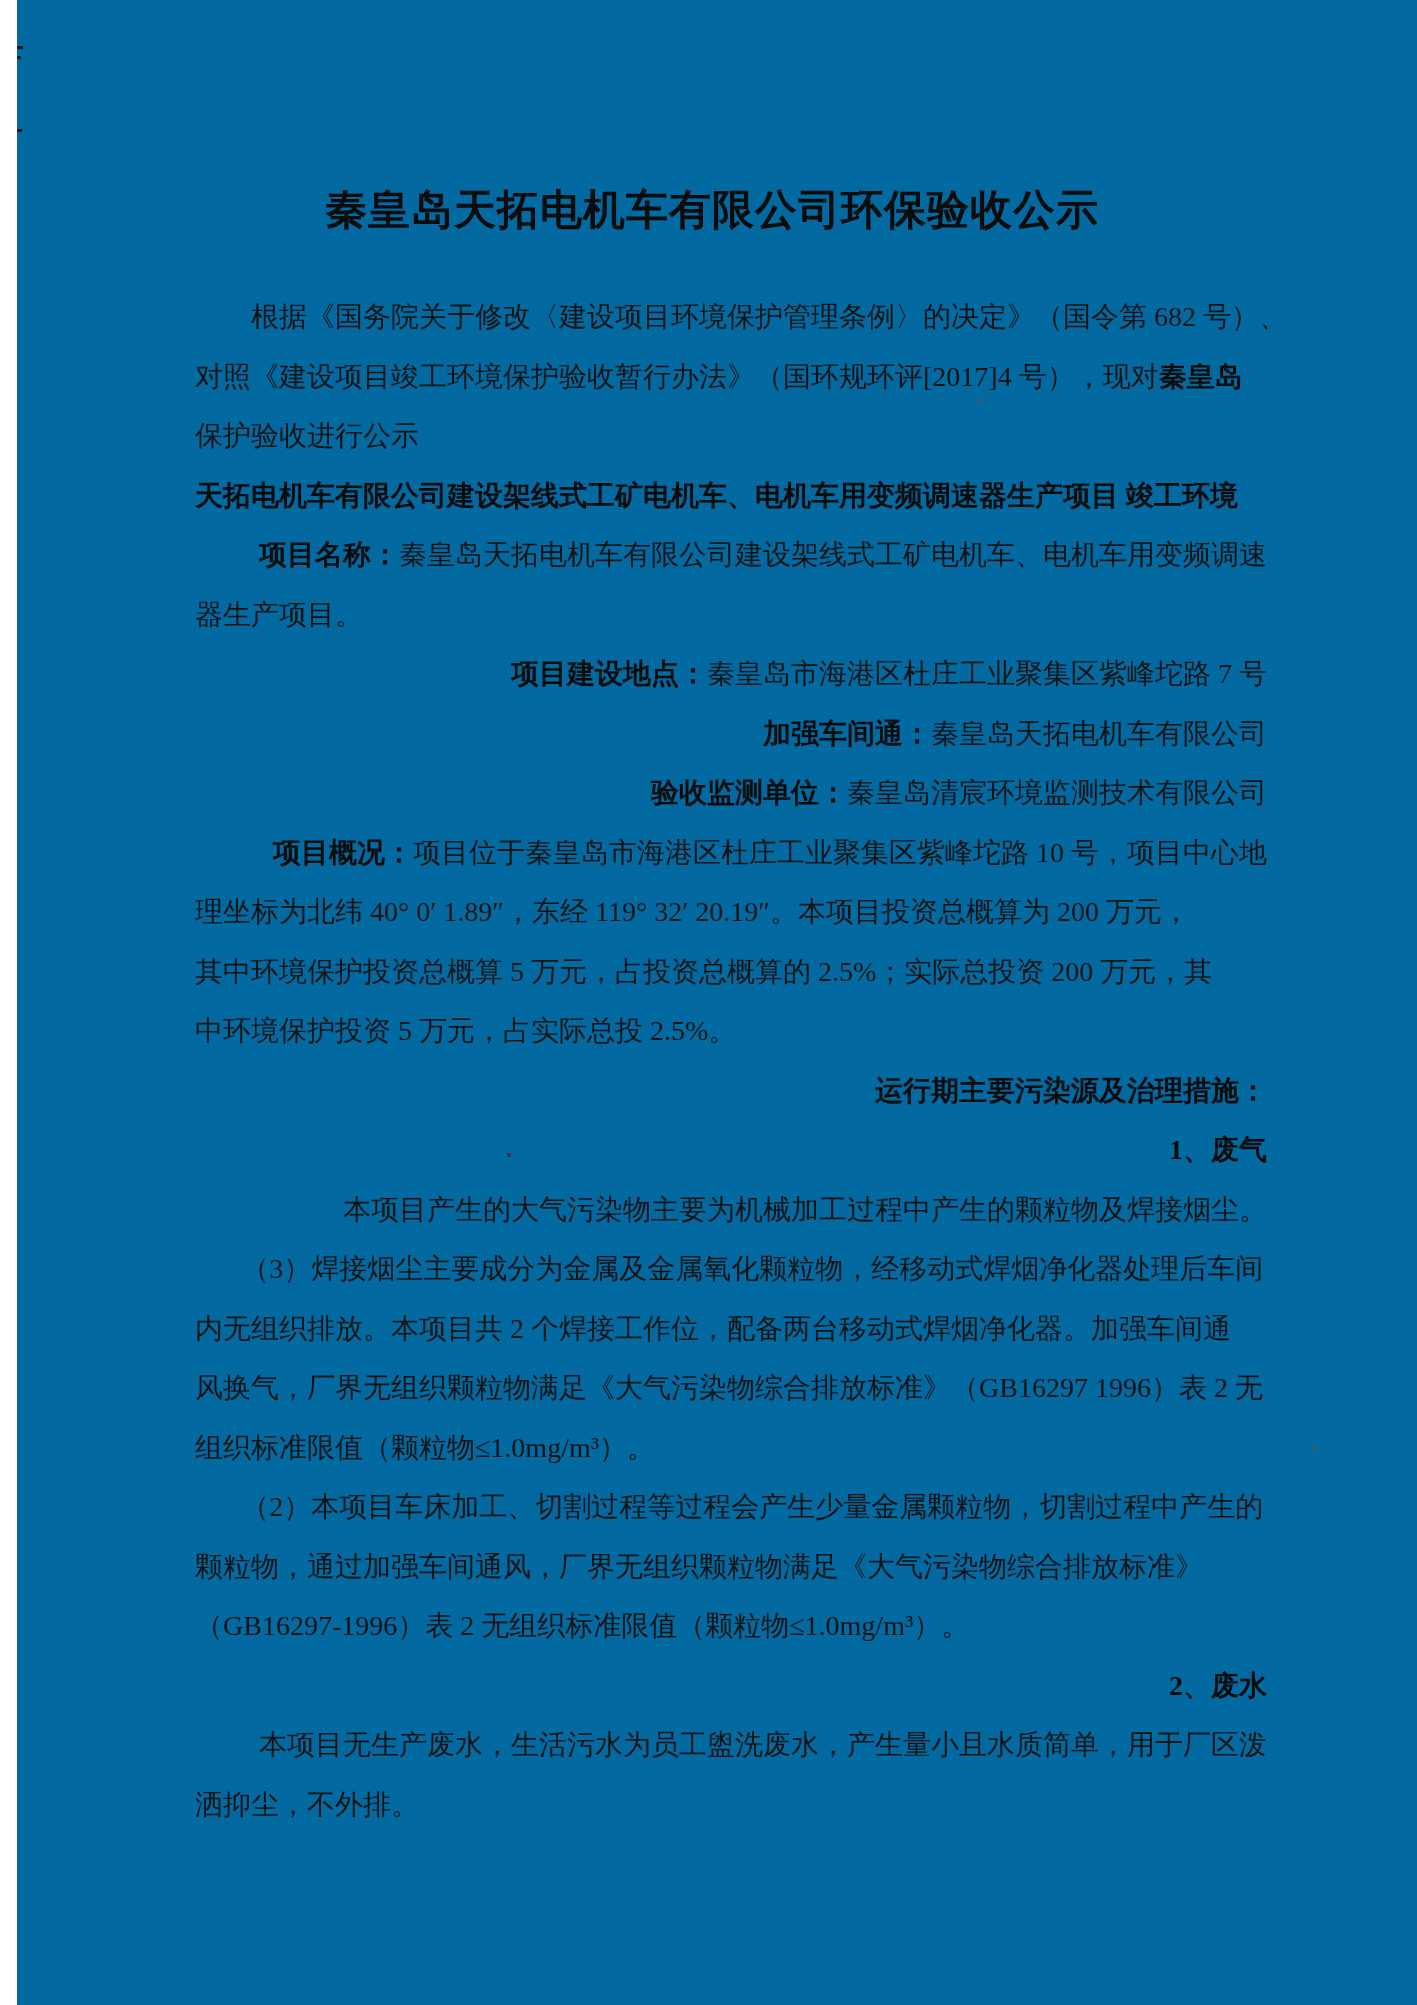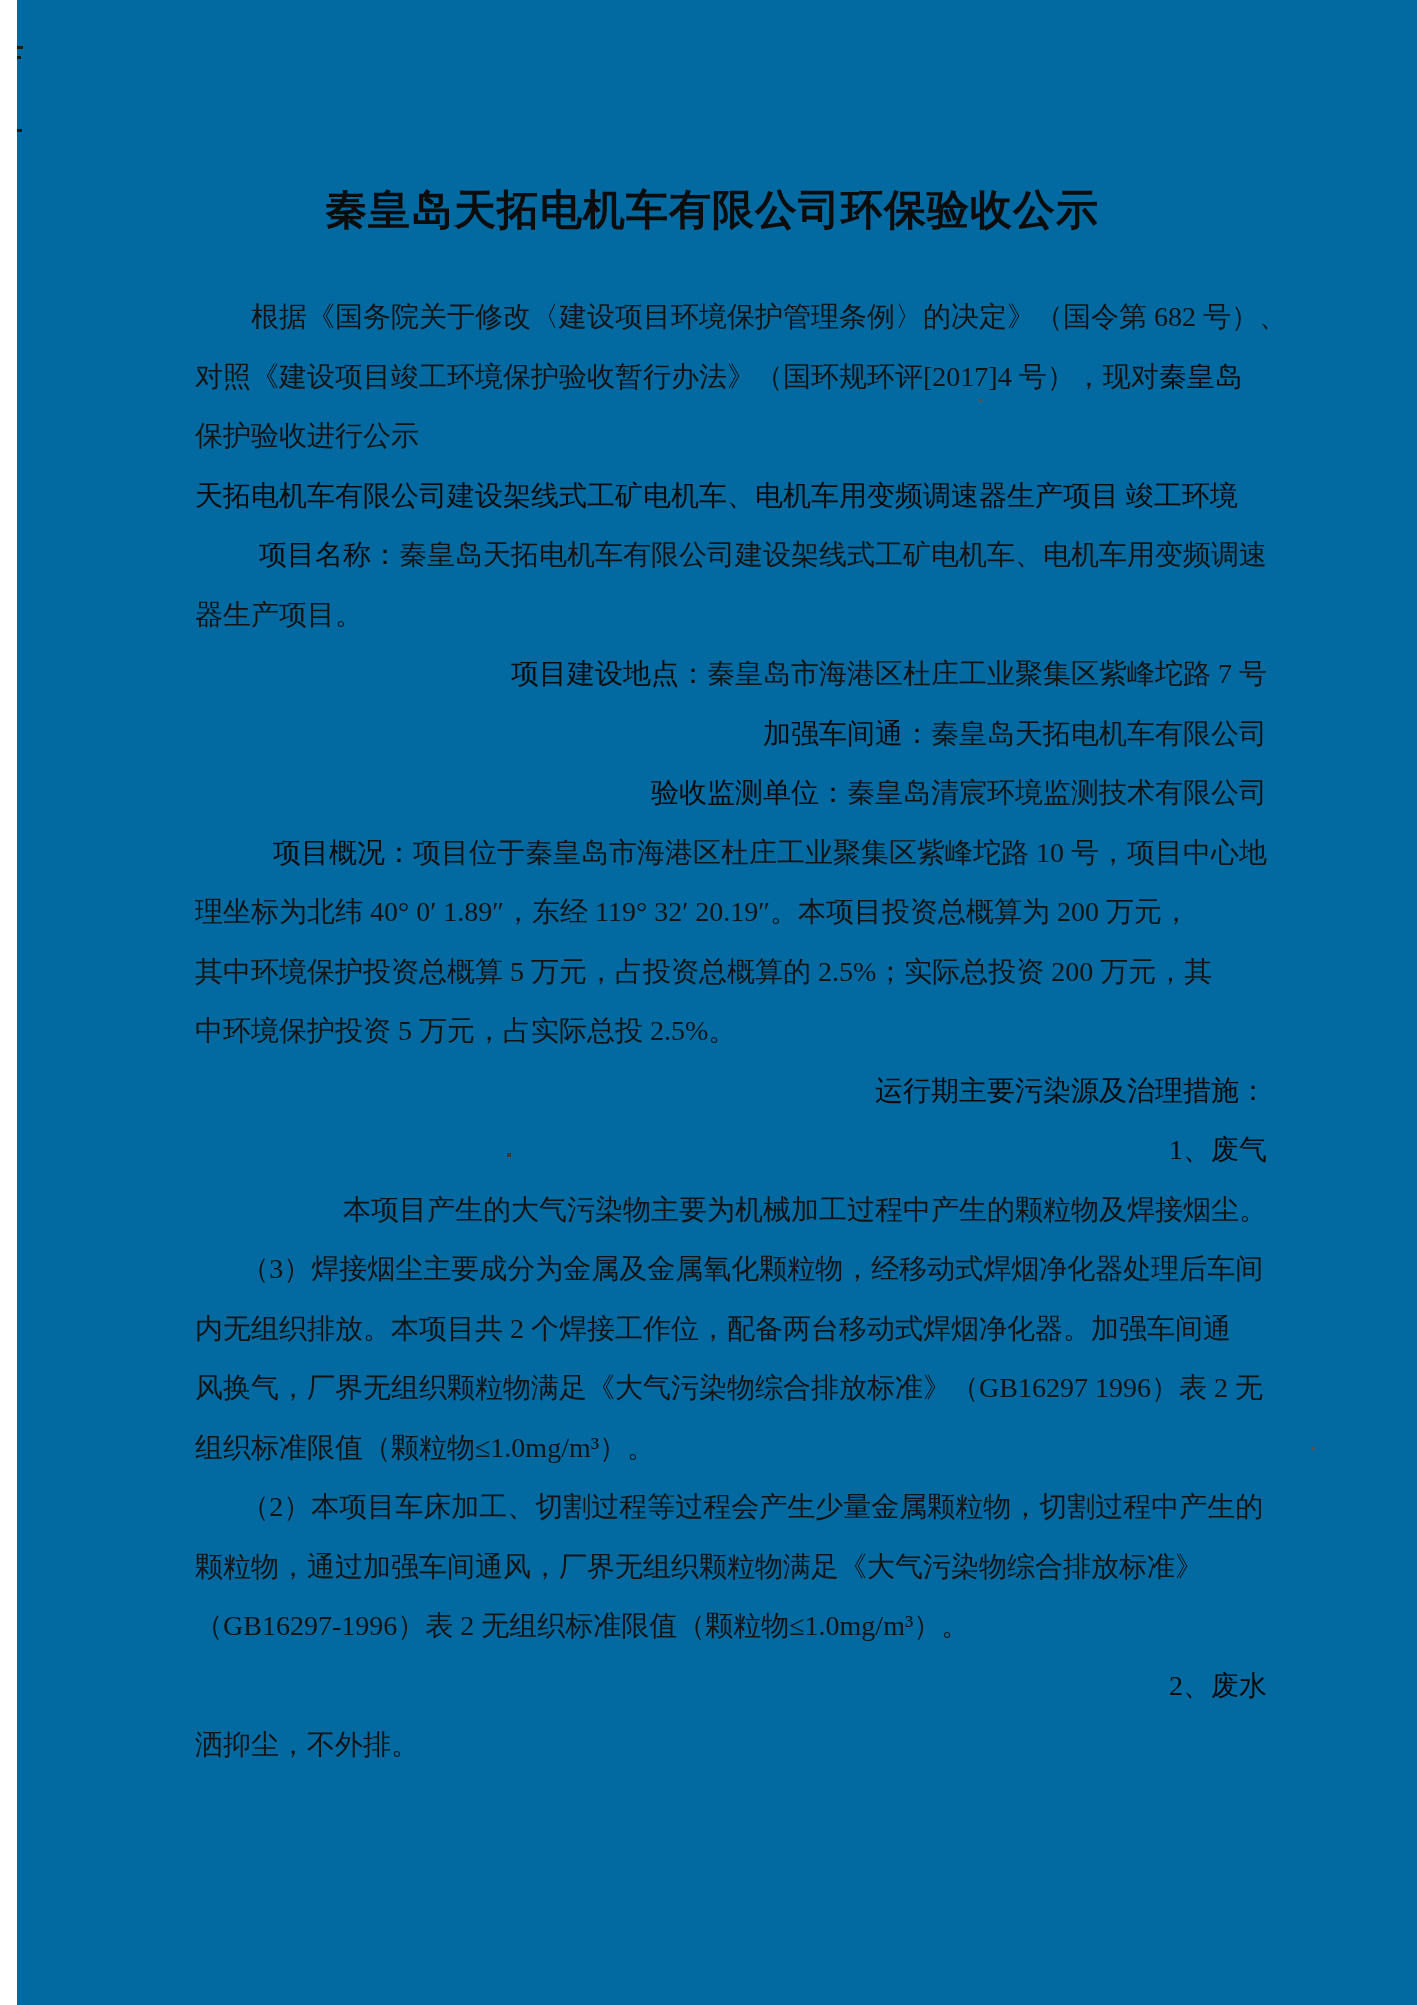--- a/index.html
+++ b/index.html
@@ -42,21 +42,21 @@
     line-height: 59.5px;
     text-align: left;
     color: #141414;
   }
   .ln {
     white-space: nowrap;
     height: 59.5px;
   }
   .ind   { text-indent: 2em; text-align: right; }
   .ind-p { text-indent: 1.65em; }
-  .b { font-weight: 400; color: #0c0c0c; }
+  .b { font-weight: 700; color: #0c0c0c; }
   
   .artifact {
     position: absolute;
     background: #1c1c1c;
   }
   .a1 { left: 0px;   top: 46px;   width: 6px; height: 3px; }
   .a2 { left: 0px;   top: 56px;   width: 4px; height: 3px; }
   .a3 { left: 0px;   top: 129px;  width: 5px; height: 3px; }
   .a4 { left: 490px; top: 1153px; width: 4px; height: 4px; background:#3a3a3a; }
   .a5 { left: 962px; top: 399px;  width: 3px; height: 3px; background:#555; }
@@ -94,16 +94,17 @@
     <div class="ln ind"><span class="b">1、废气</span></div>
     <div class="ln ind"><span>本项目产生的大气污染物主要为机械加工过程中产生的颗粒物及焊接烟尘。</span></div>
     <div class="ln ind-p"><span>（3）焊接烟尘主要成分为金属及金属氧化颗粒物，经移动式焊烟净化器处理后车间</span></div>
     <div class="ln"><span>内无组织排放。本项目共 2 个焊接工作位，配备两台移动式焊烟净化器。加强车间通</span></div>
     <div class="ln"><span>风换气，厂界无组织颗粒物满足《大气污染物综合排放标准》（GB16297 1996）表 2 无</span></div>
     <div class="ln"><span>组织标准限值（颗粒物≤1.0mg/m³）。</span></div>
     <div class="ln ind-p"><span>（2）本项目车床加工、切割过程等过程会产生少量金属颗粒物，切割过程中产生的</span></div>
     <div class="ln"><span>颗粒物，通过加强车间通风，厂界无组织颗粒物满足《大气污染物综合排放标准》</span></div>
     <div class="ln"><span>（GB16297-1996）表 2 无组织标准限值（颗粒物≤1.0mg/m³）。</span></div>
     <div class="ln ind"><span class="b">2、废水</span></div>
+    <div class="ln ind"><span>本项目无生产废水，生活污水为员工盥洗废水，产生量小且水质简单，用于厂区泼</span></div>
     <div class="ln"><span>洒抑尘，不外排。</span></div>
   </div>
 
 </div>
 
 </body></html>

